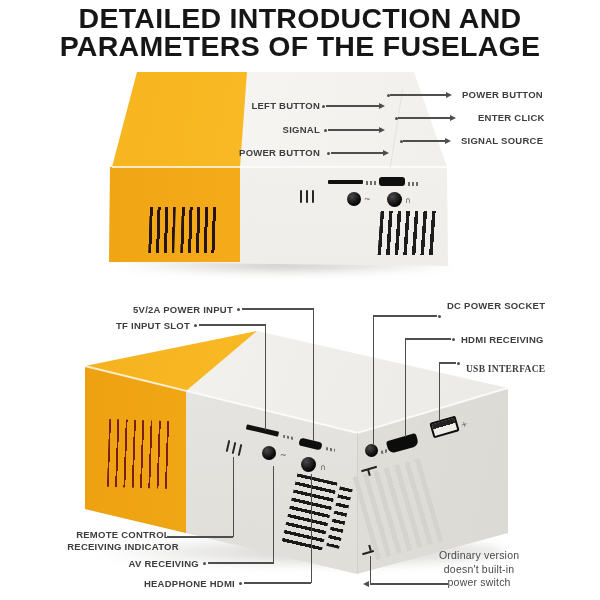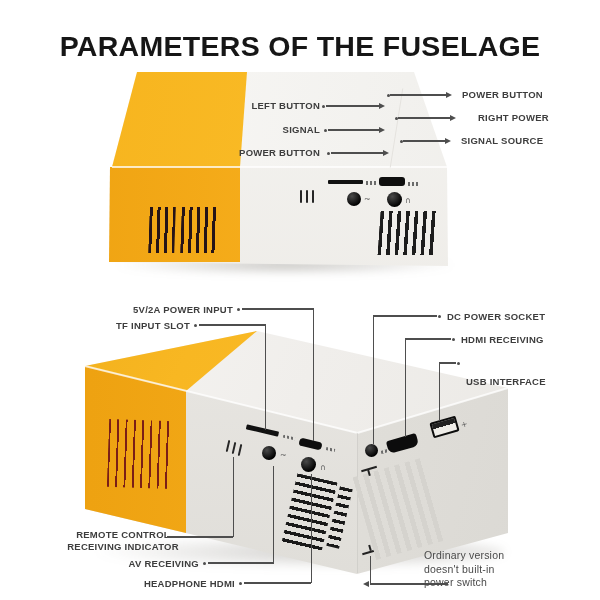--- a/index.html
+++ b/index.html
@@ -57,20 +57,21 @@
   .vents-y-b{position:absolute;background:repeating-linear-gradient(90deg,#7A1E17 0 1.8px,transparent 1.8px 8.3px);}
   .grille{position:absolute;background:repeating-linear-gradient(180deg,#191919 0 3.3px,transparent 3.3px 8.3px);transform:rotate(13deg);}
   .vents-r{position:absolute;background:repeating-linear-gradient(90deg,#D5D3CE 0 5px,transparent 5px 10.8px);transform:rotate(-16deg);}
   .tmark{position:absolute;background:#222;}
 </style>
 </head>
 <body>
 
 <div id="stage">
 
+  <div class="title-line" style="top:4px;">DETAILED INTRODUCTION AND</div>
   <div class="title-line" style="top:32px;">PARAMETERS OF THE FUSELAGE</div>
 
   <section>
     <div class="shadow" style="left:115px;top:256px;width:340px;height:18px;
          background:radial-gradient(ellipse at center,rgba(90,85,75,.38),rgba(90,85,75,0) 72%);"></div>
 
     <div class="face" id="tp-top-w"></div>
     <div class="face" id="tp-top-y"></div>
     <div class="face" id="tp-front-w"></div>
     <div class="face" id="tp-front-y"></div>
@@ -110,21 +111,21 @@
     <div class="ar-r" style="left:383px;top:149.5px;"></div>
 
     <div class="dot" style="left:387px;top:93.5px;"></div>
     <div class="hl" style="left:390px;top:94.4px;width:56px;"></div>
     <div class="ar-r" style="left:446px;top:91.5px;"></div>
     <div class="lbl" style="left:462px;top:89px;">POWER BUTTON</div>
 
     <div class="dot" style="left:395px;top:116.5px;"></div>
     <div class="hl" style="left:398px;top:117.4px;width:52px;"></div>
     <div class="ar-r" style="left:450px;top:114.5px;"></div>
-    <div class="lbl" style="left:478px;top:112px;">RIGHT POWER</div>
+    <div class="lbl" style="left:478px;top:112px;">ENTER CLICK</div>
 
     <div class="dot" style="left:400px;top:139.5px;"></div>
     <div class="hl" style="left:403px;top:140.4px;width:42px;"></div>
     <div class="ar-r" style="left:445px;top:137.5px;"></div>
     <div class="lbl" style="left:461px;top:135px;">SIGNAL SOURCE</div>
   </section>
 
   <section>
     <div class="shadow" style="left:95px;top:535px;width:410px;height:34px;
          background:radial-gradient(ellipse at 60% 50%,rgba(90,85,75,.30),rgba(90,85,75,0) 72%);"></div>
@@ -172,31 +173,31 @@
     <div class="vl" style="left:312.5px;top:308.4px;height:133px;"></div>
 
     <div class="lbl r" style="left:60px;top:320px;width:130px;">TF INPUT SLOT</div>
     <div class="dot" style="left:194px;top:323.5px;"></div>
     <div class="hl" style="left:199px;top:324.4px;width:66px;"></div>
     <div class="vl" style="left:264.5px;top:324.4px;height:106px;"></div>
 
     <div class="vl" style="left:372.5px;top:315.4px;height:129px;"></div>
     <div class="hl" style="left:372.5px;top:315.4px;width:64px;"></div>
     <div class="dot" style="left:438px;top:314.5px;"></div>
-    <div class="lbl" style="left:447px;top:311px;">DC POWER SOCKET</div>
+    <div class="lbl" style="left:447px;top:300px;">DC POWER SOCKET</div>
 
     <div class="vl" style="left:404.5px;top:338.4px;height:99px;"></div>
     <div class="hl" style="left:404.5px;top:338.4px;width:46px;"></div>
     <div class="dot" style="left:452px;top:337.5px;"></div>
     <div class="lbl" style="left:461px;top:334px;">HDMI RECEIVING</div>
 
     <div class="vl" style="left:438.5px;top:362.4px;height:59px;"></div>
     <div class="hl" style="left:438.5px;top:362.4px;width:17px;"></div>
     <div class="dot" style="left:457px;top:361.5px;"></div>
-    <div class="lbl" style="left:466px;top:376px;">USB INTERFACE</div>
+    <div class="lbl" style="left:466px;top:364px;font-family:Liberation Serif, serif;">USB INTERFACE</div>
 
     <div class="lbl r" style="left:53px;top:529px;width:140px;text-align:center;">
       <span>REMOTE CONTROL</span><br>
       <span>RECEIVING INDICATOR</span>
     </div>
     <div class="hl" style="left:167px;top:536.4px;width:66px;"></div>
     <div class="vl" style="left:232.5px;top:457px;height:80px;"></div>
 
     <div class="lbl r" style="left:99px;top:558px;width:100px;">AV RECEIVING</div>
     <div class="dot" style="left:203px;top:561.5px;"></div>
@@ -204,19 +205,19 @@
     <div class="vl" style="left:273px;top:466px;height:97px;"></div>
 
     <div class="lbl r" style="left:125px;top:578px;width:110px;">HEADPHONE HDMI</div>
     <div class="dot" style="left:239px;top:581.5px;"></div>
     <div class="hl" style="left:244px;top:582.4px;width:67px;"></div>
     <div class="vl" style="left:310.5px;top:474px;height:109px;"></div>
 
     <div class="vl" style="left:369.5px;top:556px;height:28px;"></div>
     <div class="hl" style="left:369.5px;top:583.4px;width:78px;"></div>
     <div class="ar-l" style="left:363px;top:580.5px;"></div>
-    <div class="note" style="left:424px;top:549px;">
+    <div class="note" style="left:439px;top:549px;text-align:center;">
       <span>Ordinary version</span><br>
       <span>doesn't built-in</span><br>
       <span>power switch</span>
     </div>
   </section>
 </div>
 
 </body></html>

